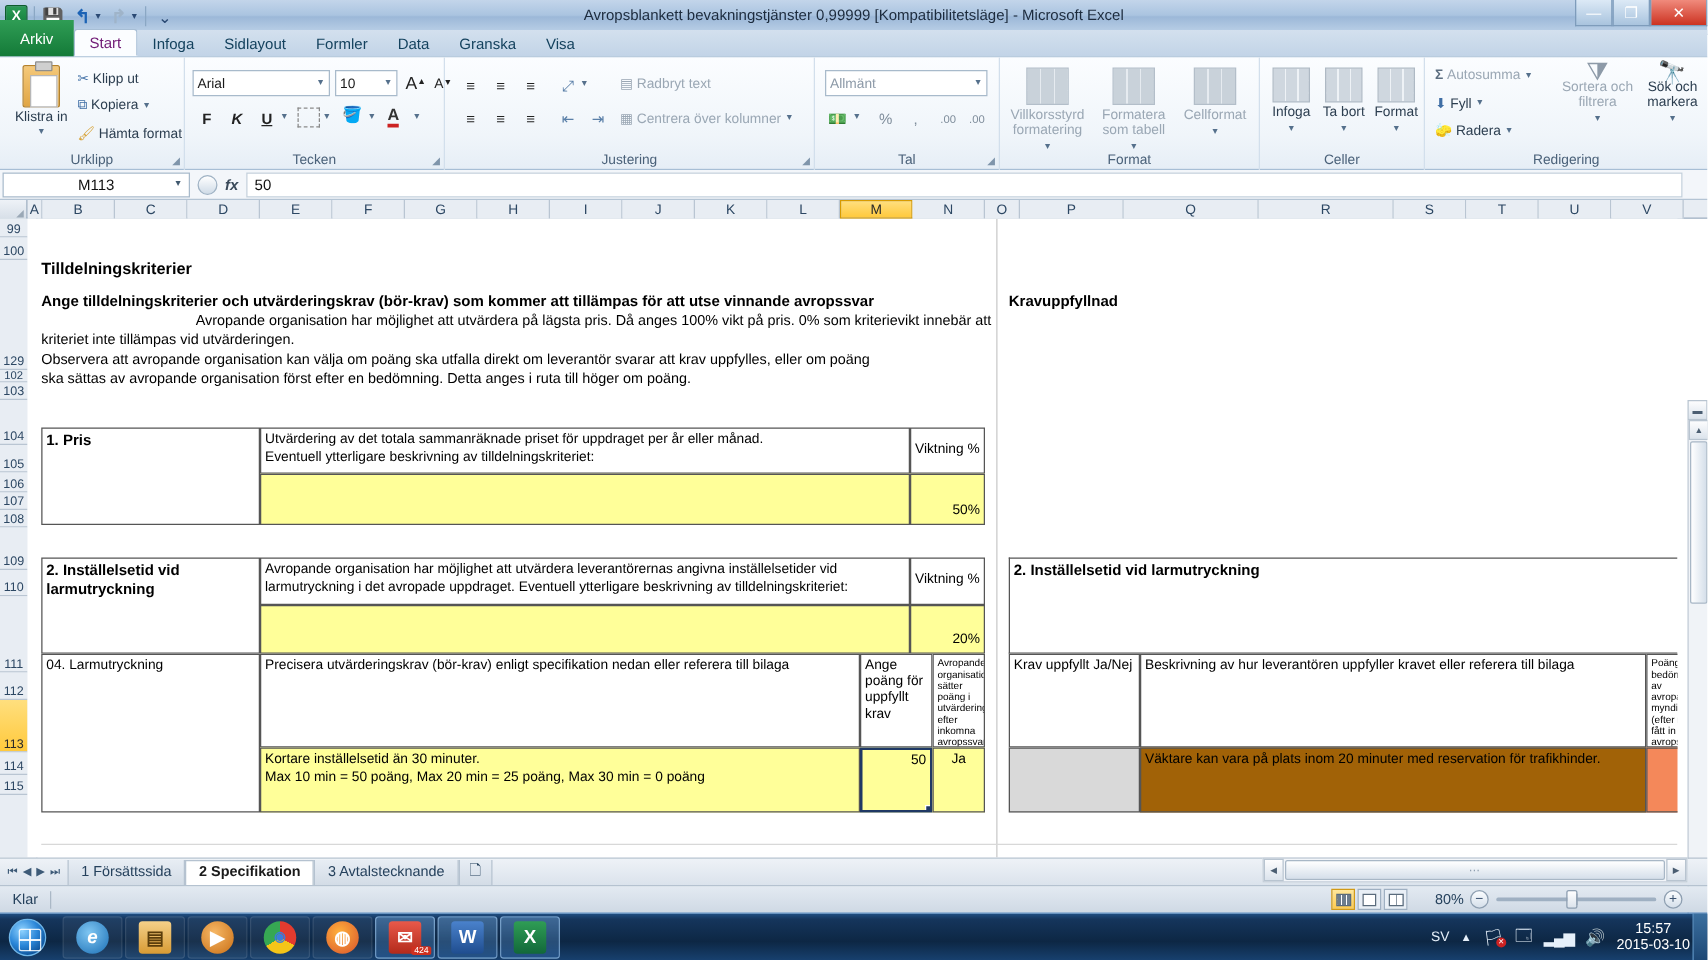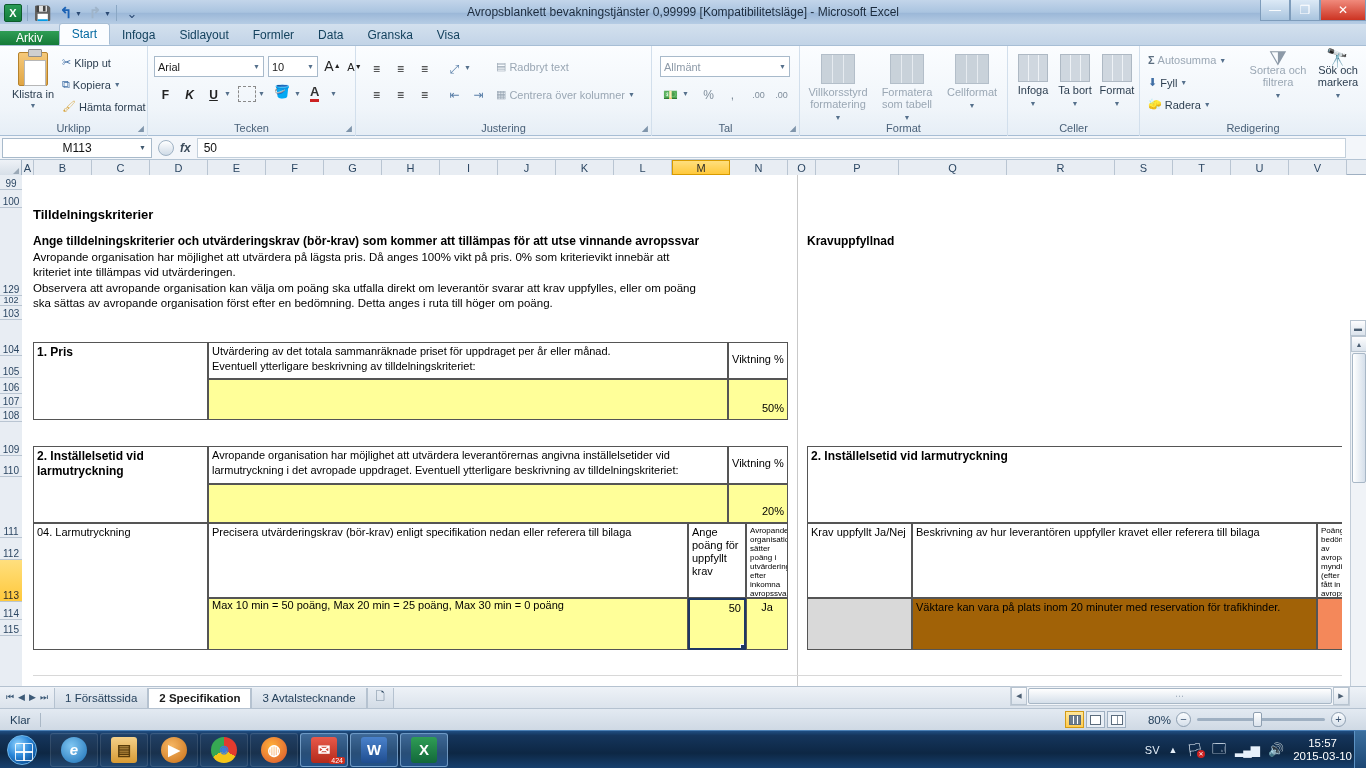--- a/index.html
+++ b/index.html
@@ -51,25 +51,25 @@
     background:linear-gradient(to bottom,#d3e0ee,#c2d4e7);
     border-bottom:1px solid #a7bed5;
     display:flex; align-items:flex-end; padding-left:0px;
   }
   .tab{
     height:21px; padding:0 12px; display:flex;align-items:center;
     font-size:12px; color:#14425e;
   }
   .tab.file{
     background:linear-gradient(to bottom,#2f9d55,#147a38);
-    color:#fff; font-weight:normal; padding:0 16px; height:14px;
+    color:#fff; font-weight:normal; padding:0 16px; height:29px;
   }
   .tab.active{
     background:#fbfdff; border:1px solid #a7bed5; border-bottom:1px solid #fbfdff;
-    border-radius:3px 3px 0 0; color:#0369a1; height:22px; position:relative; z-index:3;
+    border-radius:3px 3px 0 0; color:#701a75; height:22px; position:relative; z-index:3;
   }
 
   
   .ribbon{
     position:absolute; left:0; top:46px; width:1366px; height:90px;
     background:linear-gradient(to bottom,#fbfdff 0%,#f0f5fa 70%,#e6eef6 100%);
     border-bottom:1px solid #a7bed5;
   }
   .grp{ position:absolute; top:0; height:90px; border-right:1px solid #d2dfec; }
   .grp-label{
@@ -560,21 +560,21 @@
       <div class="rh" style="height:22px;">112</div>
       <div class="rh sel" style="height:42px;">113</div>
       <div class="rh" style="height:18px;">114</div>
       <div class="rh" style="height:16px;">115</div>
     </div>
 
     <div class="canvas">
 
       <div class="blk h-title" style="left:11px; top:32px;">Tilldelningskriterier</div>
       <div class="blk h-bold" style="left:11px; top:59px;">Ange tilldelningskriterier och utvärderingskrav (bör-krav) som kommer att tillämpas för att utse vinnande avropssvar</div>
-      <div class="blk p" style="left:11px; top:75px; width:760px;">Avropande organisation har möjlighet att utvärdera på lägsta pris. Då anges 100% vikt på pris. 0% som kriterievikt innebär att</div>
+      <div class="blk p" style="left:11px; top:75px; width:760px;text-align:right;">Avropande organisation har möjlighet att utvärdera på lägsta pris. Då anges 100% vikt på pris. 0% som kriterievikt innebär att</div>
       <div class="blk p" style="left:11px; top:90px; width:760px;">kriteriet inte tillämpas vid utvärderingen.</div>
       <div class="blk p" style="left:11px; top:121px; width:780px;">ska sättas av avropande organisation först efter en bedömning. Detta anges i ruta till höger om poäng.</div>
       <div class="blk p" style="left:11px; top:106px; width:780px;">Observera att avropande organisation kan välja om poäng ska utfalla direkt om leverantör svarar att krav uppfylles, eller om poäng</div>
       <div class="blk h-bold" style="left:785px; top:59px;">Kravuppfyllnad</div>
 
       <div class="cell white" style="left:11px; top:167px; width:175px; height:78px;">
         <div class="c-txt big">1. Pris</div>
       </div>
       <div class="cell white" style="left:186px; top:167px; width:520px; height:37px;">
         <div class="c-txt">Utvärdering av det totala sammanräknade priset för uppdraget per år eller månad.</div>
@@ -614,20 +614,21 @@
         <div class="c-txt">Ange poäng för uppfyllt krav</div>
       </div>
       <div class="cell white" style="left:186px; top:348px; width:480px; height:75px;">
         <div class="c-txt">Precisera utvärderingskrav (bör-krav) enligt specifikation nedan eller referera till bilaga</div>
       </div>
       <div class="cell white" style="left:724px; top:348px; width:42px; height:75px;">
         <div class="c-txt small">Avropande organisation sätter poäng i utvärderingen efter inkomna avropssvar (Nej/Ja) *</div>
       </div>
 
       <div class="cell yellow" style="left:186px; top:423px; width:480px; height:52px;">
+        <div class="c-txt">Kortare inställelsetid än 30 minuter.</div>
         <div class="c-txt" style="padding-top:0;">Max 10 min = 50 poäng, Max 20 min = 25 poäng, Max 30 min = 0 poäng</div>
       </div>
       <div class="cell yellow active-cell" style="left:666px; top:423px; width:58px; height:52px;">
         <div class="c-txt r">50</div>
       </div>
       <div class="cell yellow" style="left:724px; top:423px; width:42px; height:52px;">
         <div class="c-txt c">Ja</div>
       </div>
 
       <div class="cell white" style="left:785px; top:271px; width:535px; height:77px; border-right:none;">

